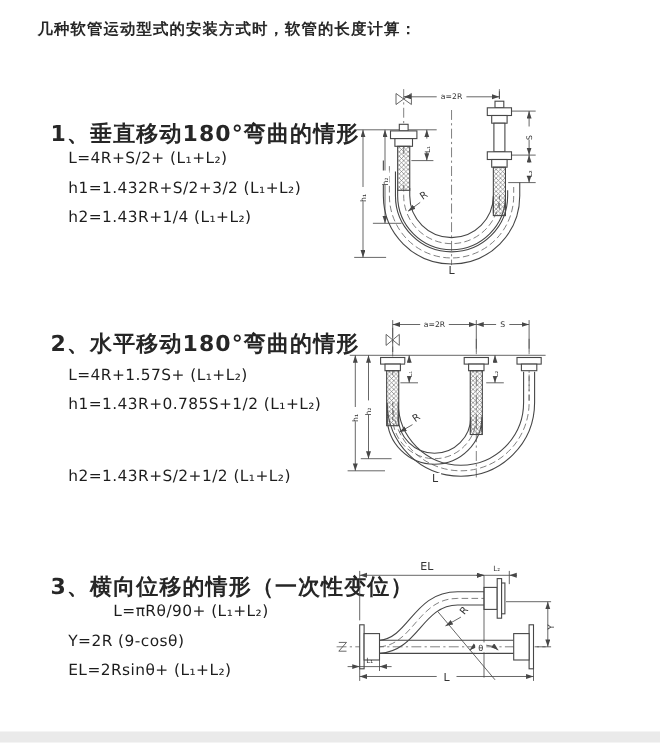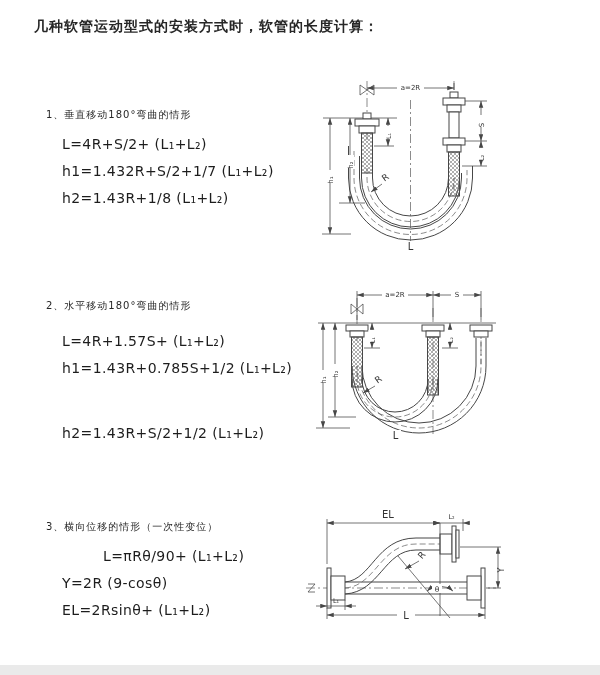--- a/index.html
+++ b/index.html
@@ -2,21 +2,21 @@
 <html><head>
 <meta charset="utf-8">
 <style>
   html,body{margin:0;padding:0;}
   body{
     width:600px;height:675px;position:relative;background:#ffffff;overflow:hidden;
     font-family:"DejaVu Sans","Liberation Sans",sans-serif;color:#222;
   }
   .abs{position:absolute;}
   .doc-title{font-size:14px;font-weight:bold;letter-spacing:1px;color:#272727;}
-  .sec-heading{font-size:10px;font-weight:normal;letter-spacing:1px;color:#262626;}
+  .sec-heading{font-size:20px;font-weight:bold;letter-spacing:1px;color:#262626;}
   .formula{font-size:14px;font-weight:normal;letter-spacing:0.4px;color:#1d1d1d;}
   .bottom-strip{left:0;bottom:0;width:600px;height:10px;background:#eaeaea;}
   svg{display:block;}
   svg text{font-family:"DejaVu Sans","Liberation Sans",sans-serif;fill:#333;}
   .ln{stroke:#474747;stroke-width:1;fill:none;}
   .thin{stroke:#474747;stroke-width:0.75;fill:none;}
   .cl{stroke:#5a5a5a;stroke-width:0.7;fill:none;stroke-dasharray:9 3 2 3;}
   .hdash{stroke:#5a5a5a;stroke-width:0.7;fill:none;stroke-dasharray:6 3;}
   .part{fill:#ffffff;stroke:#474747;stroke-width:1;}
   .braidfill{fill:url(#braidpat);stroke:#474747;stroke-width:1;}
@@ -33,22 +33,22 @@
     <pattern id="braidpat" width="4" height="4" patternUnits="userSpaceOnUse">
       <path d="M0,4 L4,0 M0,0 L4,4" stroke="#6a6a6a" stroke-width="0.55" fill="none"></path>
     </pattern>
   </defs>
 </svg>
 
 <div class="abs doc-title" style="left:34px;top:18px;">几种软管运动型式的安装方式时，软管的长度计算：</div>
 
 <div class="abs sec-heading" style="left:46px;top:108px;">1、垂直移动180°弯曲的情形</div>
 <div class="abs formula" style="left:62px;top:136px;">L=4R+S/2+ (L₁+L₂)</div>
-<div class="abs formula" style="left:62px;top:163px;">h1=1.432R+S/2+1/7 (L₁+L₂)</div>
-<div class="abs formula" style="left:62px;top:190px;">h2=1.43R+1/8 (L₁+L₂)</div>
+<div class="abs formula" style="left:62px;top:163px;">h1=1.432R+S/2+3/2 (L₁+L₂)</div>
+<div class="abs formula" style="left:62px;top:190px;">h2=1.43R+1/4 (L₁+L₂)</div>
 
 <div class="abs sec-heading" style="left:46px;top:299px;">2、水平移动180°弯曲的情形</div>
 <div class="abs formula" style="left:62px;top:333px;">L=4R+1.57S+ (L₁+L₂)</div>
 <div class="abs formula" style="left:62px;top:360px;">h1=1.43R+0.785S+1/2 (L₁+L₂)</div>
 <div class="abs formula" style="left:62px;top:388px;margin-top:37px;">h2=1.43R+S/2+1/2 (L₁+L₂)</div>
 
 <div class="abs sec-heading" style="left:46px;top:520px;">3、横向位移的情形（一次性变位）</div>
 <div class="abs formula" style="left:62px;top:548px;margin-left:41px;">L=πRθ/90+ (L₁+L₂)</div>
 <div class="abs formula" style="left:62px;top:575px;">Y=2R (9-cosθ)</div>
 <div class="abs formula" style="left:62px;top:602px;">EL=2Rsinθ+ (L₁+L₂)</div>

